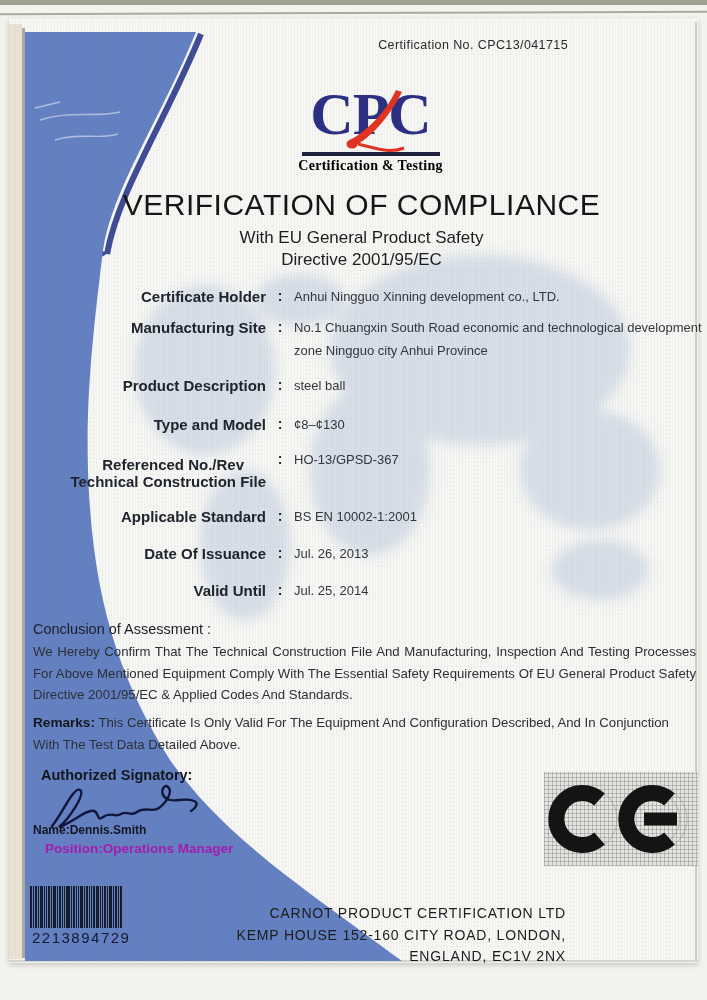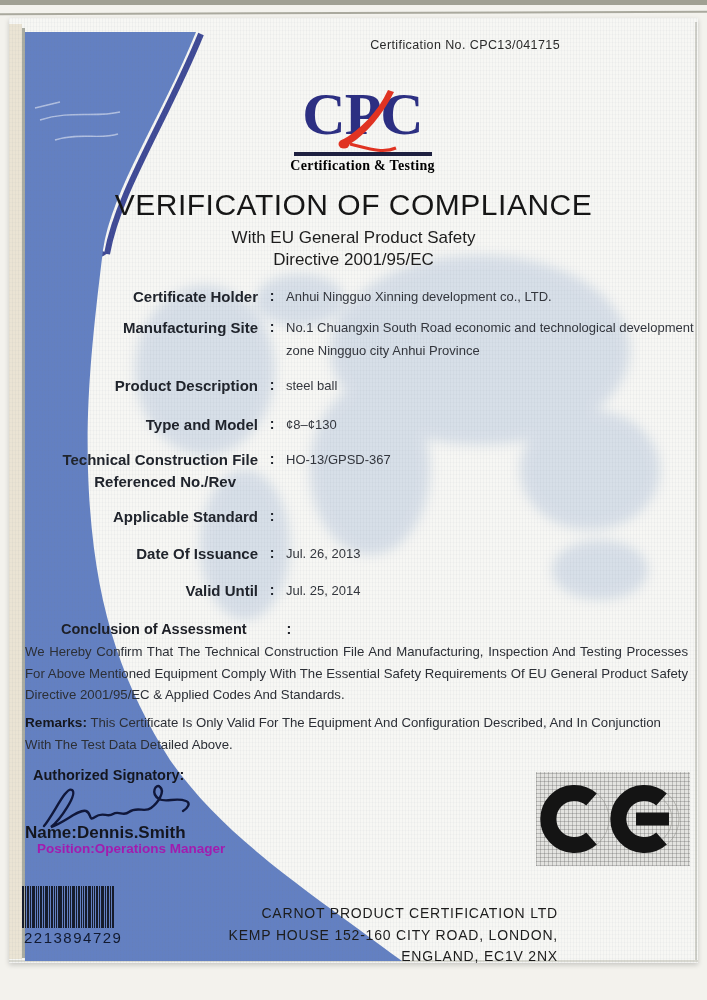--- a/index.html
+++ b/index.html
@@ -7,21 +7,21 @@
         font-family:"Liberation Sans",sans-serif;background:#f3f2ed;}
   
   .top-band{position:absolute;left:0;top:0;width:707px;height:5px;background:#a0a093;}
   .sleeve-line{position:absolute;left:0;top:12px;width:707px;height:2px;background:#8a8a7c;opacity:.7;transform:rotate(-.2deg);}
   .paper{position:absolute;left:9px;top:18px;width:689px;height:945px;background:#f7f7f4;
          box-shadow:0 2px 5px rgba(0,0,0,.18);}
   .paper-texture{position:absolute;left:9px;top:18px;width:689px;height:945px;z-index:3;pointer-events:none;
       background:repeating-linear-gradient(90deg,rgba(110,125,140,.055) 0 1px,transparent 1px 3px),
                  repeating-linear-gradient(0deg,rgba(110,125,140,.035) 0 1px,transparent 1px 4px);}
   .bgsvg{position:absolute;left:0;top:0;z-index:1;}
-  .content{position:absolute;left:0;top:0;width:578px;height:1000px;z-index:4;}
+  .content{position:absolute;left:8px;top:0;width:578px;height:1000px;z-index:4;}
 
   .cert-no{position:absolute;top:38px;right:18px;font-size:12.5px;color:#2a2a2a;letter-spacing:.4px;}
 
   
   .logo{position:absolute;left:270px;top:84px;width:185px;height:96px;text-align:center;}
   .logo-text{font-family:"Liberation Serif",serif;font-weight:bold;font-size:60px;line-height:60px;
              color:#2c2f82;letter-spacing:-1px;}
   .logo-swoosh{position:absolute;left:52px;top:2px;}
   .logo-rule{position:absolute;left:24px;top:68px;width:138px;height:4px;background:#1e2040;}
   .logo-tagline{position:absolute;left:0;top:74px;width:185px;text-align:center;
@@ -32,27 +32,27 @@
   .subtitle1{position:absolute;left:0;top:228px;width:707px;text-align:center;font-size:17px;color:#1d1d1d;}
   .subtitle2{position:absolute;left:0;top:250px;width:707px;text-align:center;font-size:17px;color:#1d1d1d;}
 
   
   .row{position:absolute;left:10px;width:685px;display:flex;align-items:flex-start;}
   .row .lbl{width:248px;text-align:right;font-weight:bold;font-size:15px;color:#20242c;line-height:17px;}
   .row .colon{width:28px;text-align:center;font-weight:bold;font-size:14px;color:#20242c;}
   .row .val{flex:1;font-size:13px;color:#33363d;line-height:17px;}
 
   .section{position:absolute;left:25px;width:663px;color:#1d1f26;}
-  .sec-head{font-weight:bold;font-size:14.5px;margin-left:36px;}
+  .sec-head{font-weight:normal;font-size:14.5px;}
   .sec-body{font-size:13.2px;line-height:21.5px;text-align:justify;color:#2c2f36;}
   .inline-bold{font-weight:bold;font-size:13.6px;color:#15171f;}
 
   .sig-head{position:absolute;left:25px;top:767px;font-weight:bold;font-size:14.5px;color:#14161f;padding-left:8px;}
   .sig-svg{position:absolute;left:38px;top:780px;}
-  .sig-name{position:absolute;left:25px;top:823px;font-weight:bold;font-size:17px;color:#14161f;}
+  .sig-name{position:absolute;left:25px;top:823px;font-weight:bold;font-size:12px;color:#14161f;}
   .sig-pos{position:absolute;left:25px;top:841px;font-weight:bold;font-size:13.5px;color:#a21caf;margin-left:12px;}
 
   
   .ce-box{position:absolute;left:536px;top:772px;width:154px;height:94px;background:#e3e3e0;
       background-image:repeating-linear-gradient(90deg,rgba(80,80,80,.28) 0 1px,transparent 1px 4px),
                        repeating-linear-gradient(0deg,rgba(80,80,80,.28) 0 1px,transparent 1px 4px);}
   .ce-box svg{position:absolute;left:0;top:0;}
 
   
   .barcode{position:absolute;left:22px;top:886px;}
@@ -147,29 +147,30 @@
       <div class="colon">:</div>
       <div class="val">steel ball</div>
     </div>
     <div class="row" style="top:416px">
       <div class="lbl">Type and Model</div>
       <div class="colon">:</div>
       <div class="val">¢8–¢130</div>
     </div>
     <div class="row" style="top:451px">
       <div class="lbl">
+        <div style="padding-right:22px;margin-top:5px">Referenced No./Rev</div>
         <div>Technical Construction File</div>
-        <div style="padding-right:22px;margin-top:5px">Referenced No./Rev</div>
       </div>
       <div class="colon">:</div>
       <div class="val">HO-13/GPSD-367</div>
     </div>
     <div class="row" style="top:508px">
       <div class="lbl">Applicable Standard</div>
       <div class="colon">:</div>
+      <div class="val">BS EN 10002-1:2001</div>
     </div>
     <div class="row" style="top:545px">
       <div class="lbl">Date Of Issuance</div>
       <div class="colon">:</div>
       <div class="val">Jul. 26, 2013</div>
     </div>
     <div class="row" style="top:582px">
       <div class="lbl">Valid Until</div>
       <div class="colon">:</div>
       <div class="val">Jul. 25, 2014</div>

